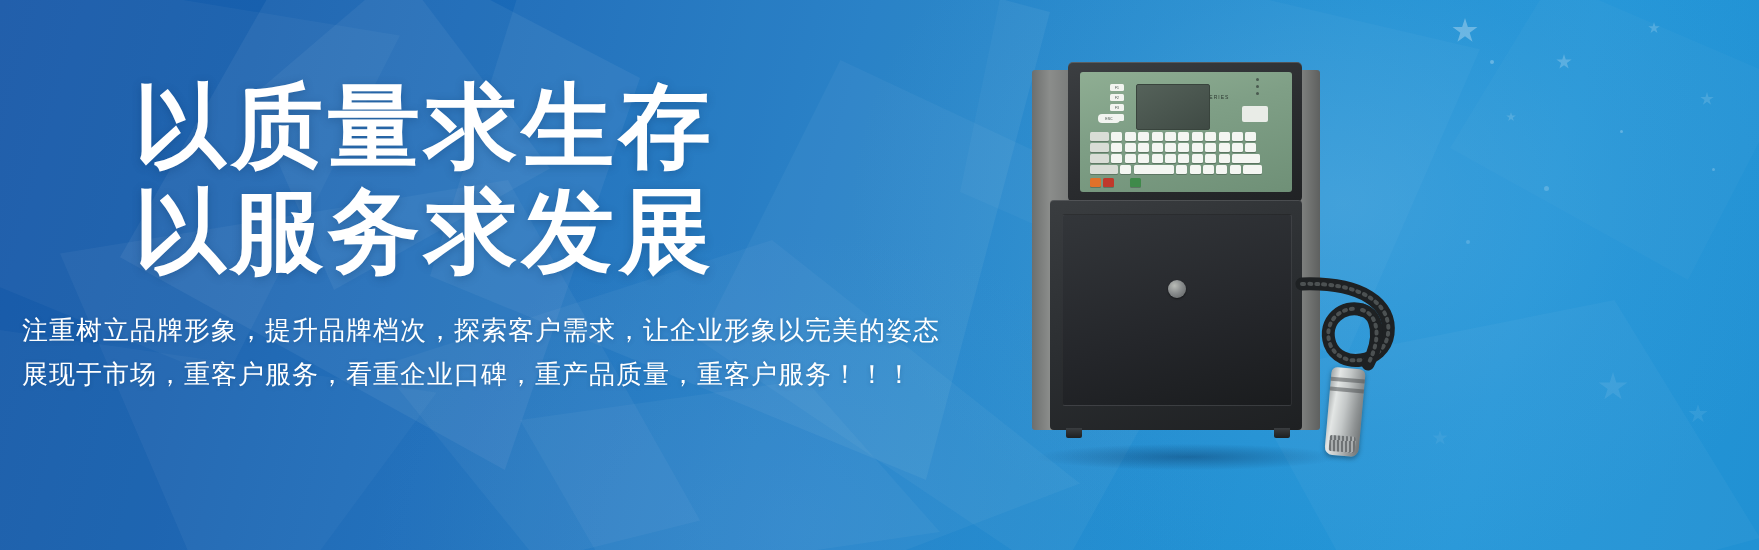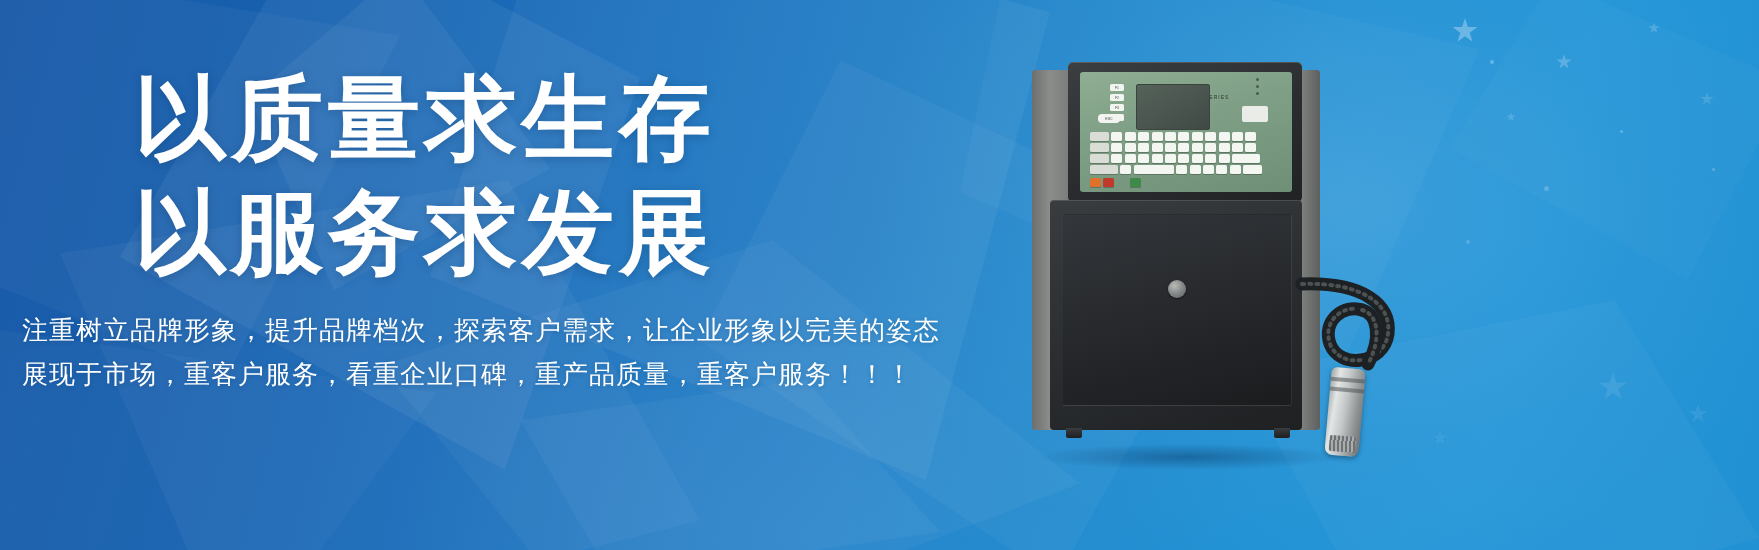--- a/index.html
+++ b/index.html
@@ -71,36 +71,36 @@
   .sparkle { position:absolute; border-radius:50%; background:rgba(255,255,255,0.55); }
   .star {
     position:absolute;
     background:rgba(255,255,255,0.30);
     clip-path: polygon(50% 0%, 61% 35%, 98% 35%, 68% 57%, 79% 91%, 50% 70%, 21% 91%, 32% 57%, 2% 35%, 39% 35%);
   }
 
   
   .content {
     position: absolute;
-    left: 0; top: 0;
+    left: 0; top: 8px;
     width: 1000px;
     padding: 72px 0 0 22px;
     box-sizing: border-box;
   }
   .headline {
     color: #ffffff;
     font-weight: 700;
     font-size: 92px;
     line-height: 1.02;
     letter-spacing: 5px;
     text-shadow: 0 2px 10px rgba(9,50,95,0.30);
     white-space: nowrap;
   }
   .headline .line1 { display:block; margin-left: 112px; }
-  .headline .line2 { display:block; margin-left: 112px; margin-top: 20px; }
+  .headline .line2 { display:block; margin-left: 112px; margin-top: 12px; font-family: Liberation Serif, serif; }
 
   .subtext {
     margin-top: 28px;
     color: #ffffff;
     font-family: "DejaVu Serif", "Liberation Serif", serif;
     font-size: 26px;
     line-height: 1.72;
     letter-spacing: 1px;
     text-shadow: 0 1px 4px rgba(9,50,95,0.25);
     white-space: nowrap;

